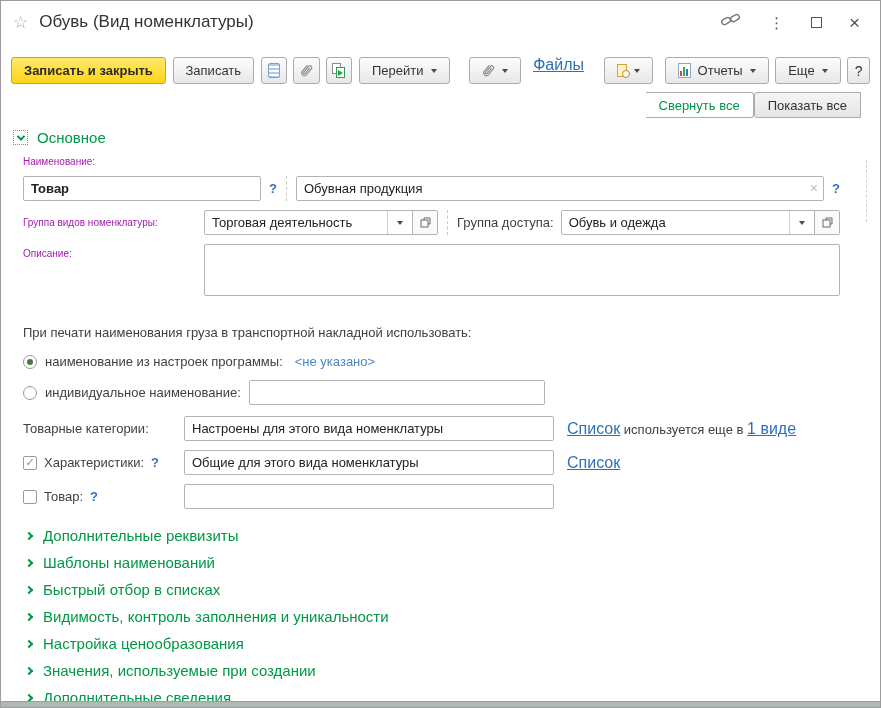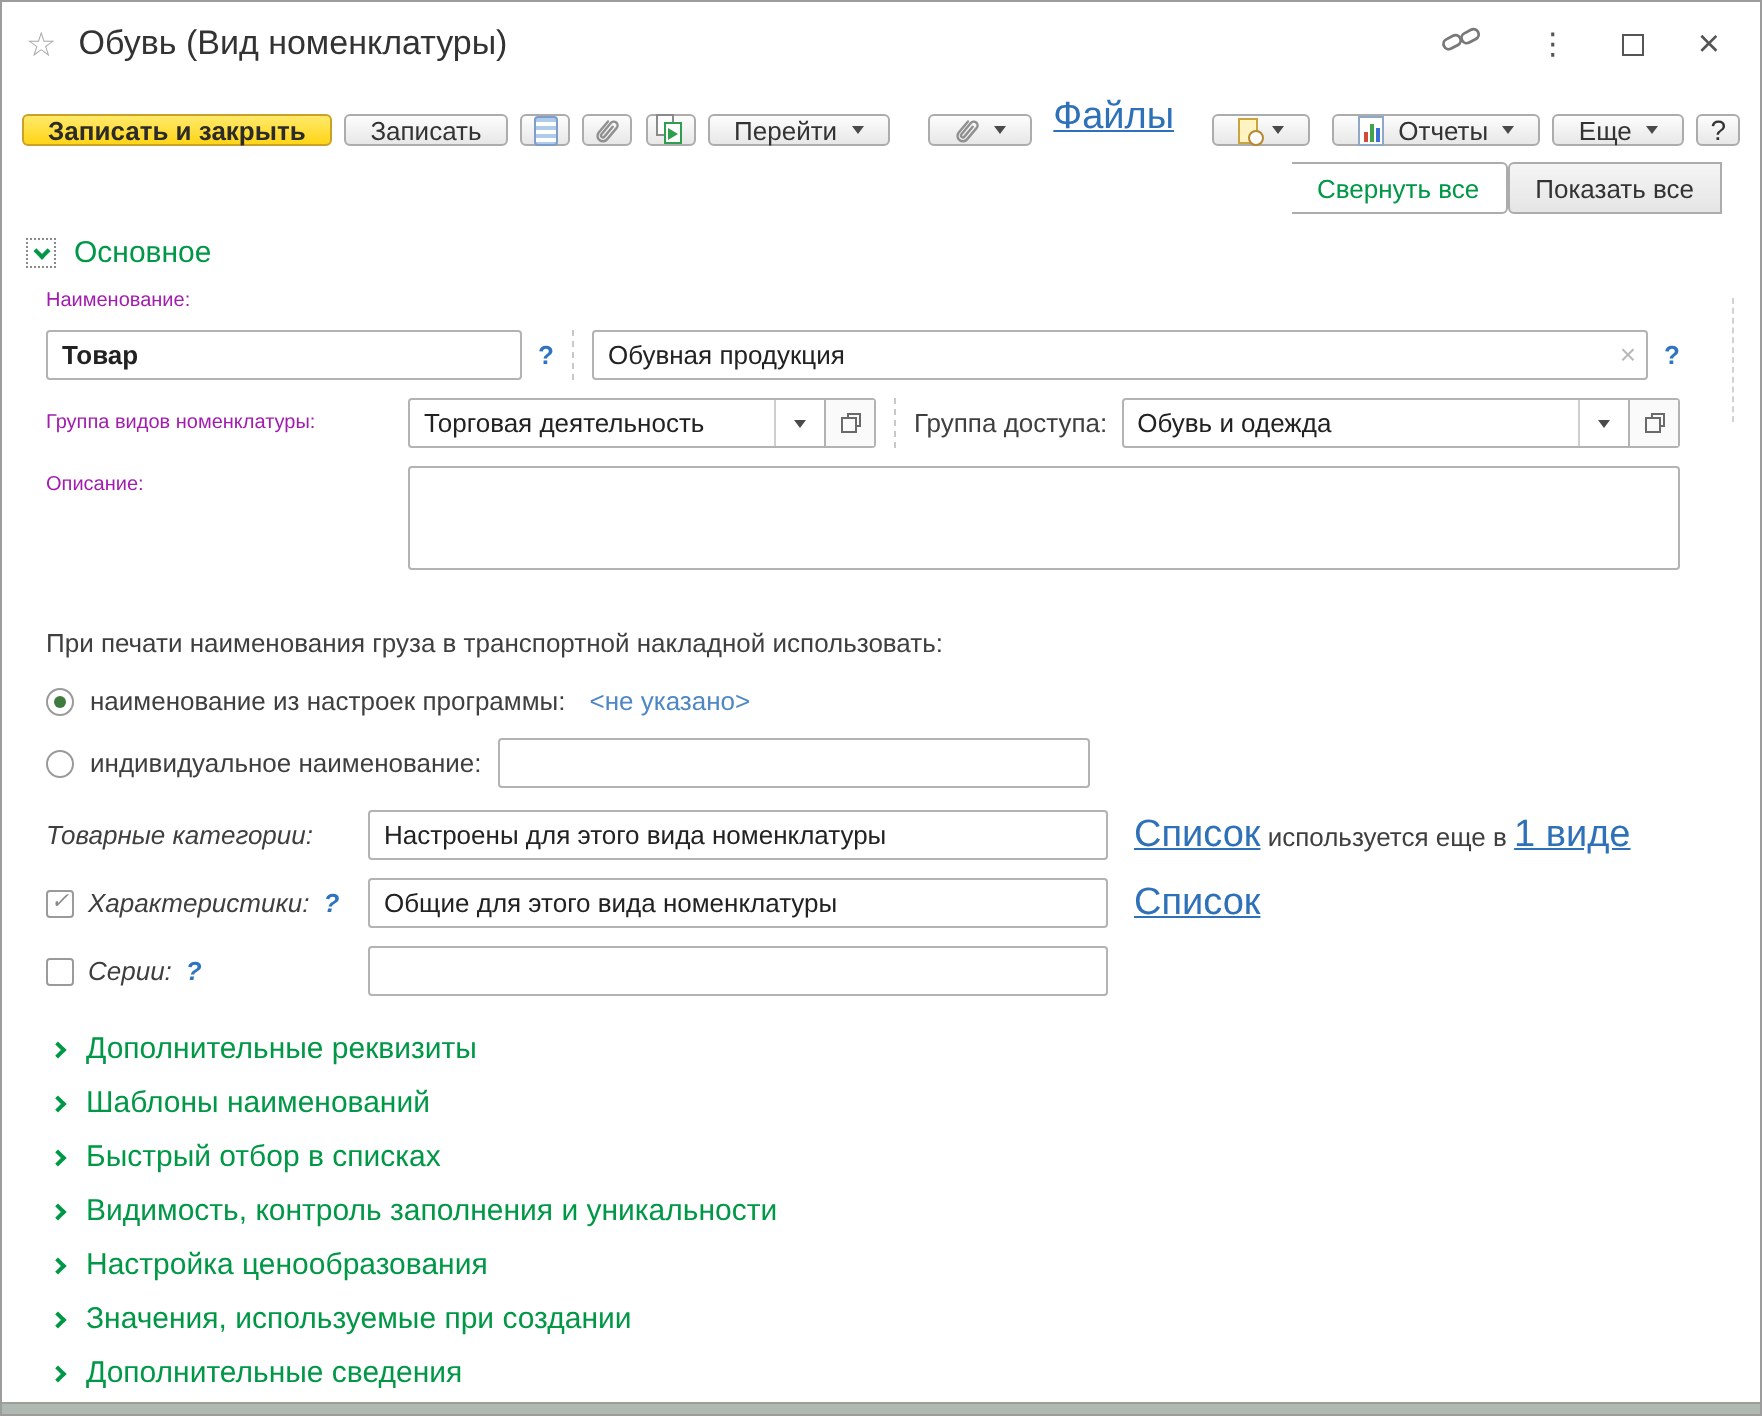--- a/index.html
+++ b/index.html
@@ -18,33 +18,33 @@
   .wtitle { font-size: 17px; color: #333; margin-left: 11px; white-space: nowrap; }
   .titlebar .spacer { flex: 1; }
   .wctl { display: flex; align-items: center; gap: 27px; margin-right: 8px; }
   .wctl > * { cursor: pointer; }
   .kebab { font-size: 15px; color: #555; line-height: 1; }
   .maxbox { width: 11px; height: 11px; border: 1px solid #555; }
   .closex { font-size: 19px; color: #555; line-height: 1; }
   
   .toolbar { display: flex; align-items: center; padding: 8px 10px 0 10px; }
   .btn {
-    height: 16px; padding: 0 12px; border: 1px solid #ACACAC; border-radius: 3px;
+    height: 27px; padding: 0 12px; border: 1px solid #ACACAC; border-radius: 3px;
     background: linear-gradient(#FDFDFD, #E7E7E7);
     font-size: 13px; color: #333; display: inline-flex; align-items: center; gap: 7px;
     cursor: pointer; white-space: nowrap; margin-top: 12px;
   }
   .btn.icononly { width: 31px; padding: 0; justify-content: center; }
   .btn.yellow {
     background: linear-gradient(#FFE96B, #FFD516);
     border-color: #C9A227; font-weight: bold; color: #2B2B2B;
   }
   .caret { width: 0; height: 0; border-left: 3.5px solid transparent; border-right: 3.5px solid transparent; border-top: 4px solid #4A4A4A; }
   .tb-gap8 { width: 8px; } .tb-gap24 { width: 24px; } .tb-gap14 { width: 14px; }
-  .link { color: #2E71B8; text-decoration: underline; font-size: 19px; cursor: pointer; white-space: nowrap; }
+  .link { color: #2E71B8; text-decoration: underline; font-size: 16px; cursor: pointer; white-space: nowrap; }
   
   .icon-list { width: 12px; height: 15px; border: 1px solid #7D9EC8; border-radius: 2px;
     background: repeating-linear-gradient(to bottom, #AECBE9 0 2px, #FFF 2px 4px); }
   .clip { transform: rotate(40deg); display: inline-flex; }
   .icon-copy { position: relative; width: 16px; height: 16px; display: inline-block; }
   .icon-copy .back { position: absolute; left: 1px; top: 0; width: 9px; height: 11px; border: 1px solid #8a8a8a; background: #fff; }
   .icon-copy .front { position: absolute; left: 5px; top: 4px; width: 9px; height: 11px; border: 1px solid #2E9E4F; background: #fff; }
   .icon-copy .arr { position: absolute; left: 7px; top: 7px; width: 0; height: 0;
     border-top: 3px solid transparent; border-bottom: 3px solid transparent; border-left: 5px solid #2E9E4F; }
   .icon-doc { width: 10px; height: 13px; background: #FFF3C2; border: 1px solid #C9A53E; position: relative; display: inline-block; }
@@ -60,21 +60,21 @@
   .seg.first { border-radius: 3px 0 0 3px; background: linear-gradient(#F5F5F5, #E5E5E5); color: #333; }
   .seg.second { border-radius: 0 3px 3px 0; border-left: none; background: #FFF; color: #009846; }
   
   .form { padding: 9px 40px 0 22px; position: relative; }
   .sect-head { display: flex; align-items: center; gap: 9px; margin: 2px 0 10px -10px; cursor: pointer; }
   .chevbox { width: 15px; height: 15px; border: 1px dotted #8a8a8a; display: flex; align-items: center; justify-content: center; }
   .chev-down { width: 6px; height: 6px; border-right: 2px solid #009846; border-bottom: 2px solid #009846; transform: rotate(45deg) translate(-1px,-1px); }
   .sect-title { color: #009846; font-size: 15px; }
   .frow { display: flex; align-items: center; margin-bottom: 9px; }
   .lbl { width: 181px; flex: none; font-size: 10px; color: #a21caf; }
-  .lbl2 { width: 161px; flex: none; font-size: 13px; color: #3F3F3F; display: flex; align-items: center; gap: 7px; font-style: italic; }
+  .lbl2 { width: 161px; flex: none; font-size: 13px; color: #3F3F3F; display: flex; align-items: center; gap: 7px; }
   input[type=text], textarea {
     border: 1px solid #B3B3B3; border-radius: 2px; height: 25px; padding: 0 7px;
     font-family: "Liberation Sans", sans-serif; font-size: 13px; color: #222; outline: none; background: #fff;
   }
   textarea { height: 52px; resize: none; padding-top: 4px; }
   .grow { flex: 1; }
   .help { color: #2F74C0; font-size: 13px; font-weight: bold; margin-left: 8px; cursor: pointer; }
   .vsep { border-left: 1px dashed #C8C8C8; align-self: stretch; margin: 0 9px; }
   .clearwrap { position: relative; display: flex; flex: 1; }
   .clearwrap input { width: 100%; }
@@ -293,21 +293,21 @@
     </span>
     <input type="text" class="w370" value="Общие для этого вида номенклатуры" style="">
     <span class="after-links">
       <a class="link">Список</a>
     </span>
   </div>
 
   <div class="frow">
     <span class="lbl2">
       <span class="checkbox"></span>
-      <span>Серии:</span>
+      <span>Товар:</span>
       <span class="help" style="margin-left:0;">?</span>
     </span>
     <input type="text" class="w370" value="" style="">
   </div>
 
   <div class="sections">
     <div class="sect">
         <span class="chev-right"></span>
         <span>Дополнительные реквизиты</span>
       </div>

